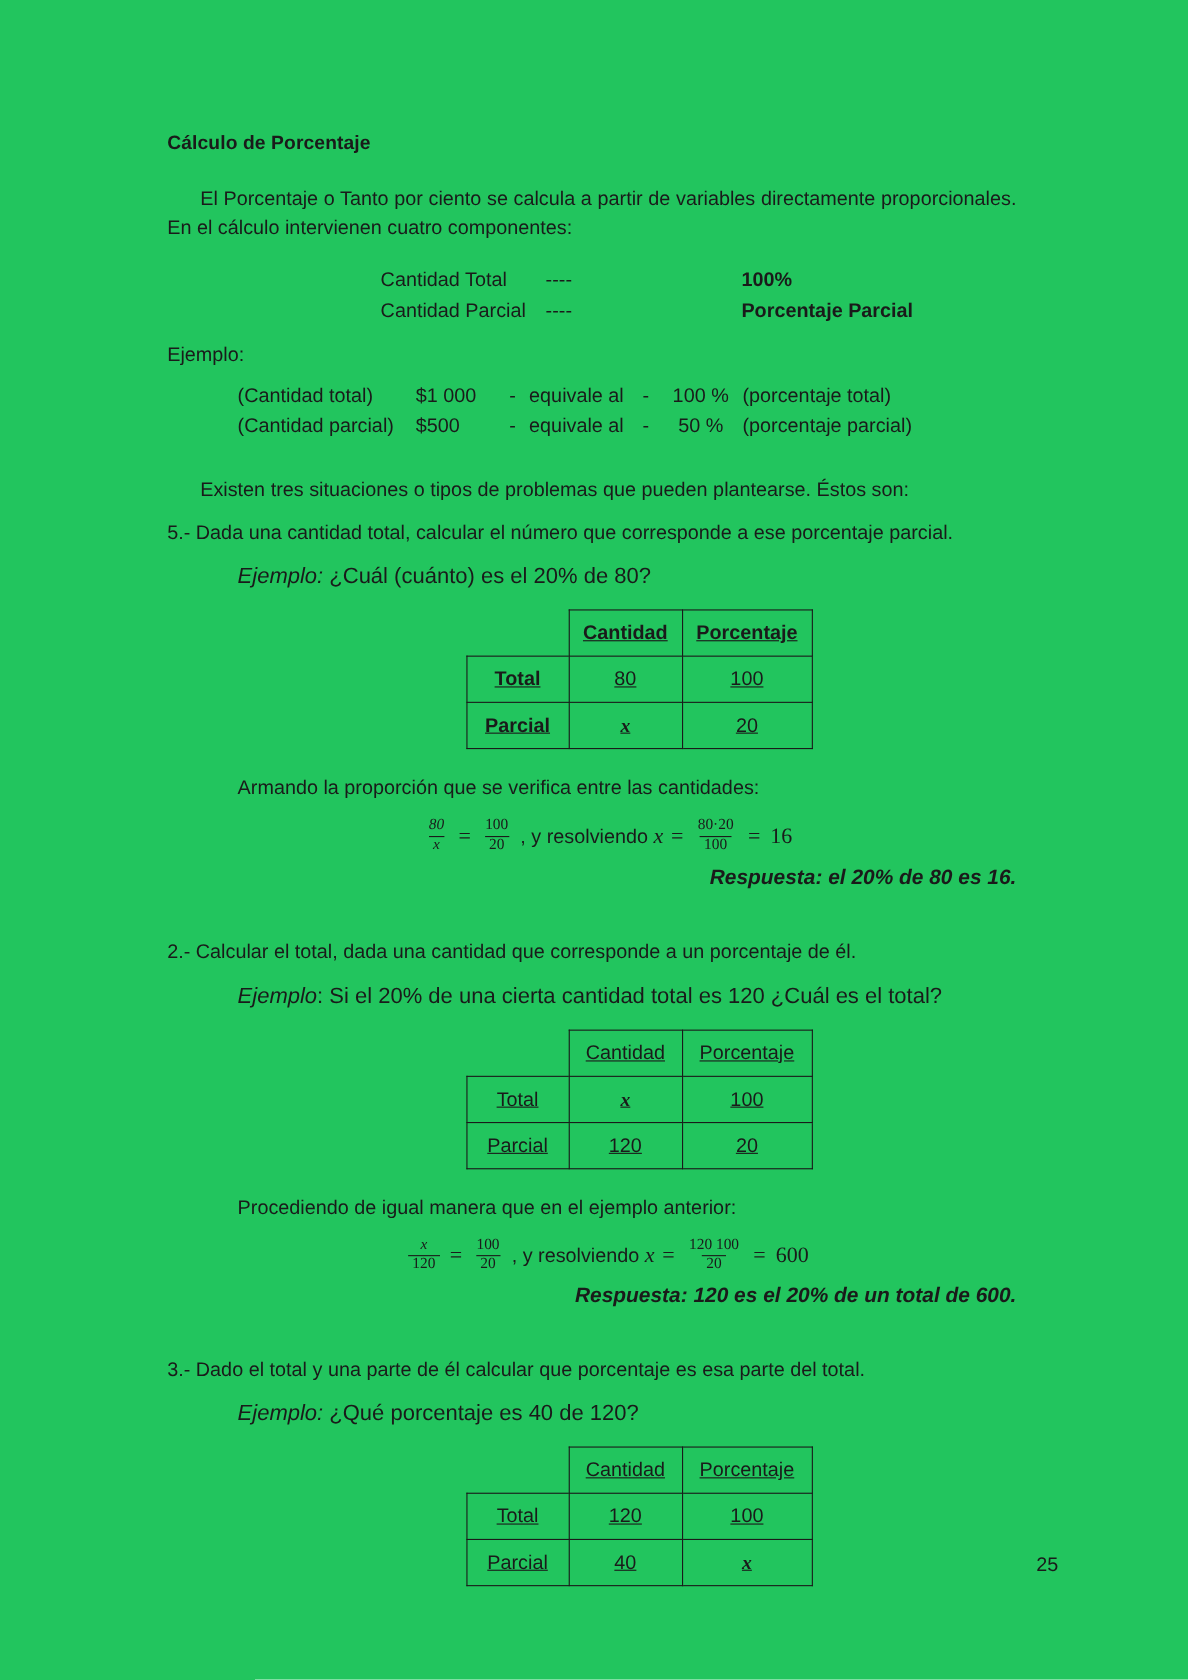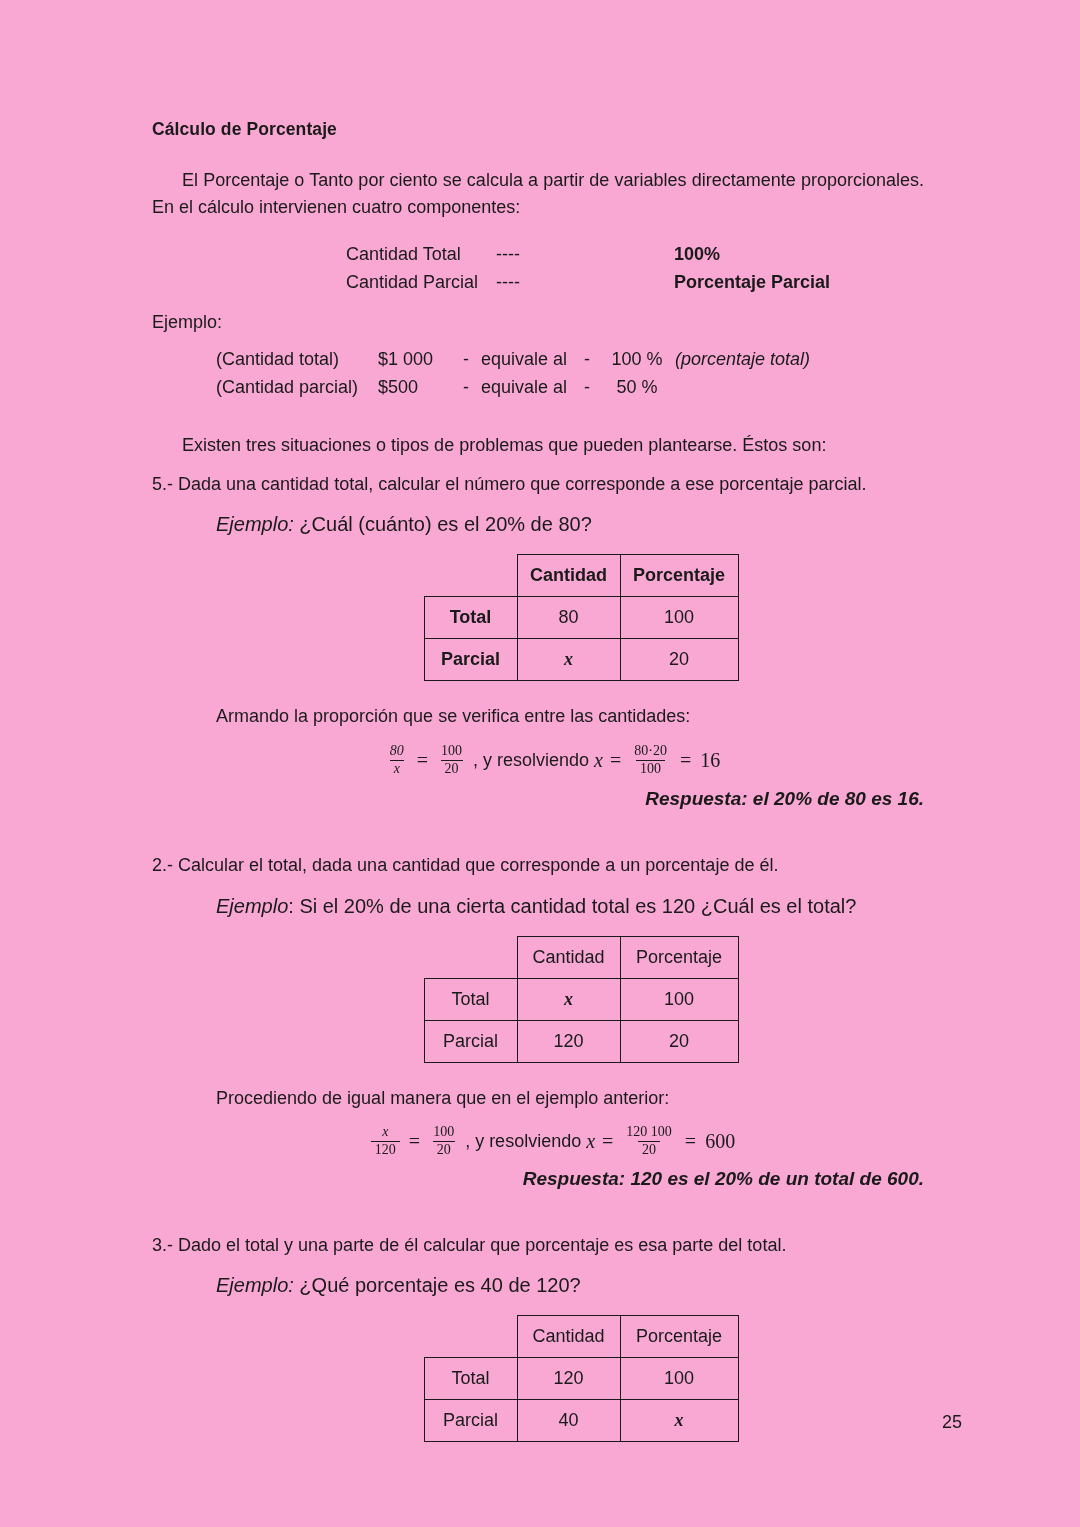--- a/index.html
+++ b/index.html
@@ -4,21 +4,21 @@
 <style>
   html, body {
     margin: 0;
     padding: 0;
     background: #ffffff;
   }
   .page {
     position: relative;
     width: 1080px;
     height: 1527px;
-    background: #f9a8d4;
+    background: #22c55e;
     font-family: "Liberation Sans", sans-serif;
     color: #1a1a1a;
     overflow: hidden;
   }
   .content {
     position: absolute;
     left: 152px;
     top: 118px;
     width: 772px;
   }
@@ -63,21 +63,21 @@
     line-height: 1.6;
     margin-left: 64px;
     white-space: pre;
   }
   .eqrow .e1 { width: 162px; }
   .eqrow .e2 { width: 85px; text-align: left; }
   .eqrow .e3 { width: 18px; }
   .eqrow .e4 { width: 103px; }
   .eqrow .e5 { width: 22px; }
   .eqrow .e6 { width: 62px; text-align: center; }
-  .eqrow .e7 { flex: 1; padding-left: 7px; font-style: italic; }
+  .eqrow .e7 { flex: 1; padding-left: 7px; }
 
   .sub-example {
     font-size: 20px;
     line-height: 1.55;
     margin: 0 0 0 64px;
   }
   .sub-example em { font-style: italic; }
 
   .body-indent {
     font-size: 18px;
@@ -89,20 +89,21 @@
     margin: 0 auto;
     table-layout: fixed;
   }
   table.pct td {
     border: 1.6px solid #1a1a1a;
     font-size: 18px;
     text-align: center;
     height: 41px;
     padding: 0 4px;
     vertical-align: middle;
+    text-decoration: underline;
   }
   table.pct col.lbl { width: 93px; }
   table.pct col.qty { width: 103px; }
   table.pct col.pct { width: 118px; }
   table.pct td.corner { border: none; }
   .bold-cell { font-weight: bold; }
   .var-x {
     font-style: italic;
     font-weight: bold;
     font-family: "Liberation Serif", serif;
@@ -213,20 +214,21 @@
         <span class="e6">100 %</span>
         <span class="e7">(porcentaje total)</span>
       </div>
       <div class="eqrow">
         <span class="e1">(Cantidad parcial)</span>
         <span class="e2">$500</span>
         <span class="e3">-</span>
         <span class="e4">equivale al</span>
         <span class="e5">-</span>
         <span class="e6">50 %</span>
+        <span class="e7">(porcentaje parcial)</span>
       </div>
     </div>
 
     <div class="spacer-l"></div>
 
     <p class="para indent">Existen tres situaciones o tipos de problemas que pueden plantearse. Éstos son:</p>
 
     <div style="height:11px"></div>
 
     <section>

